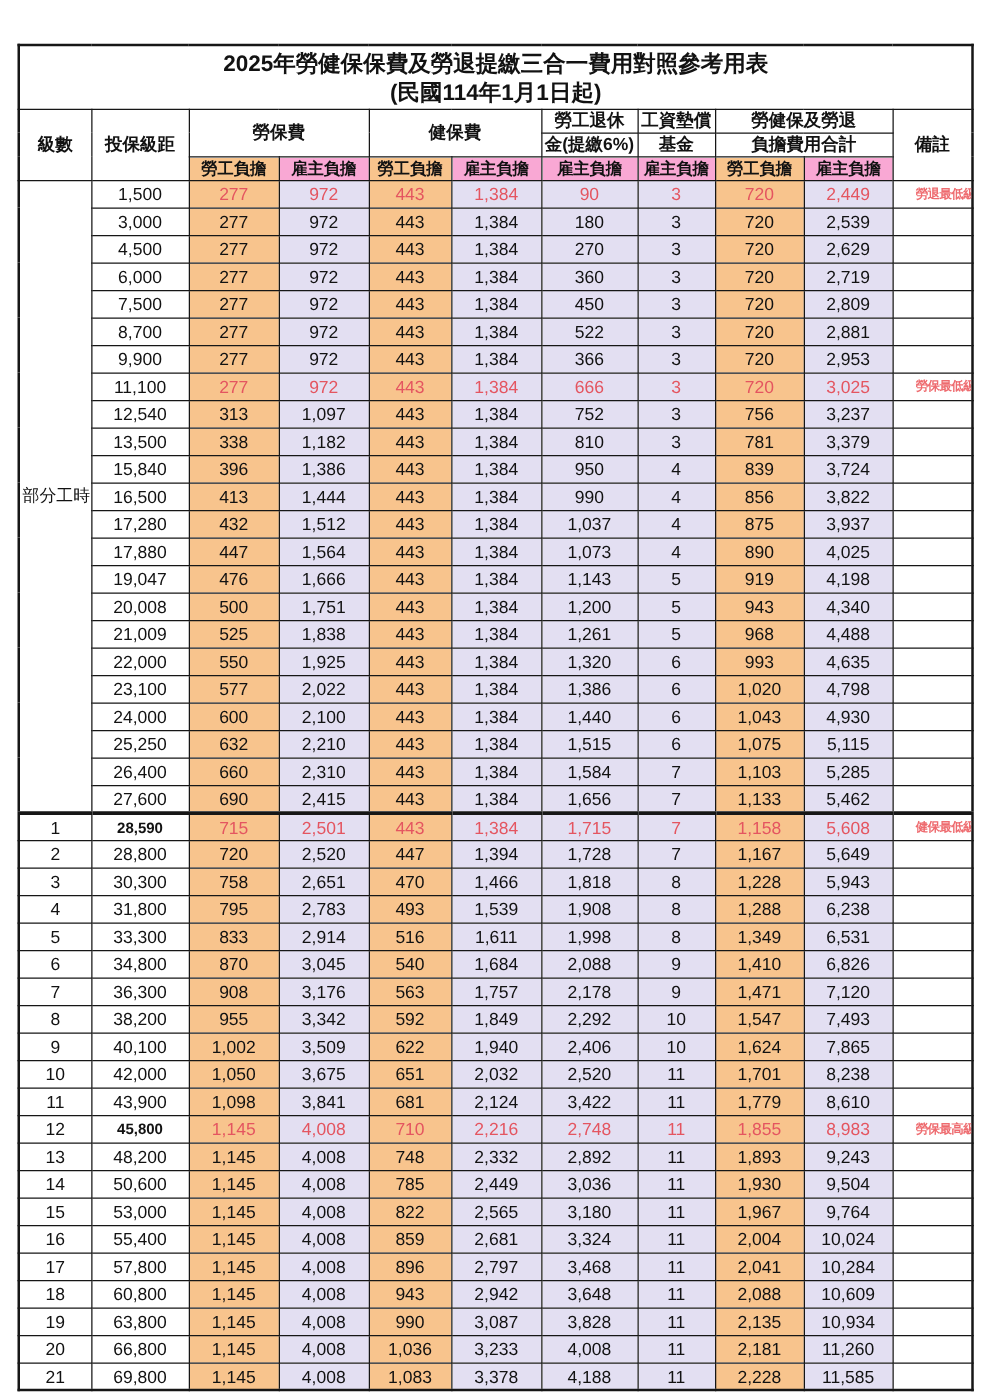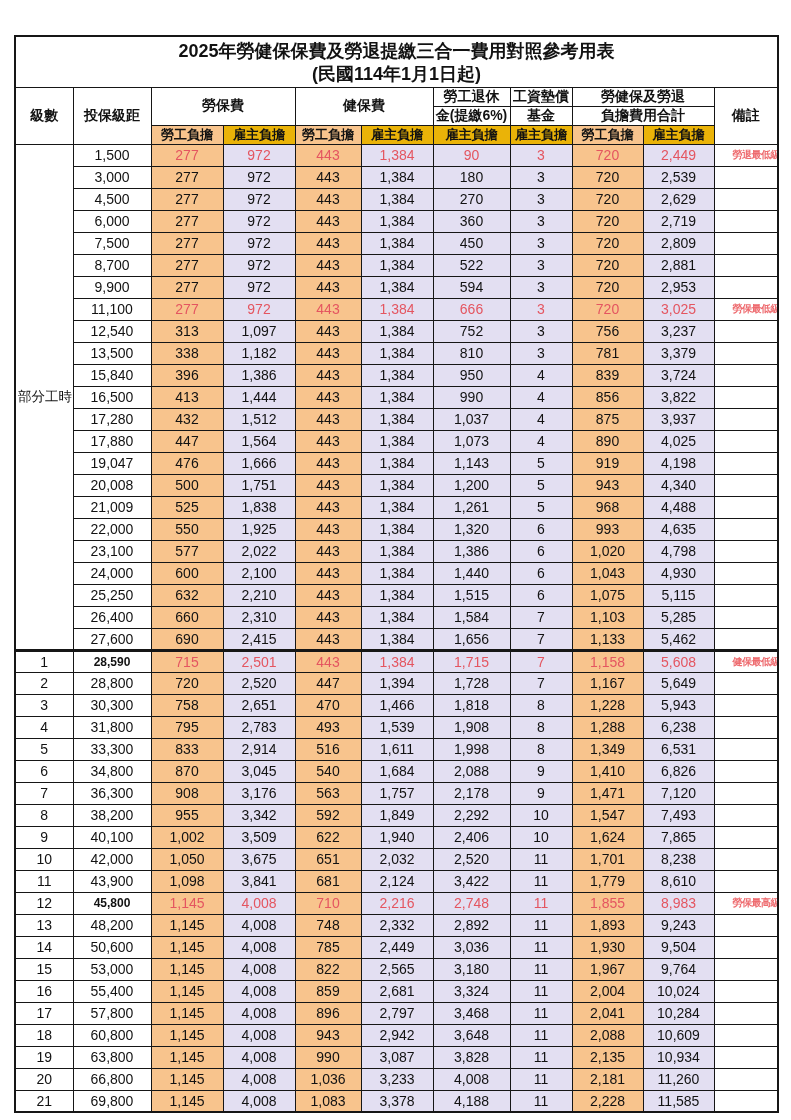--- a/index.html
+++ b/index.html
@@ -31,21 +31,21 @@
   .title-cell { height: 51px; background:#fff; border-bottom: 2px solid #161616; }
   .title-main { font-size: 18px; font-weight: 700; line-height: 1.45; }
   .title-sub  { font-size: 18px; font-weight: 700; line-height: 1.2; }
 
   
   thead th { font-weight: 700; background: #fff; }
   .h-group  { height: 19px; font-size: 14px; }
   .h-span2  { font-size: 14px; }
   .h-sub    { height: 19px; font-size: 13px; }
   .bg-emp   { background: #f8c48d; }
-  .bg-er    { background: #eab308; }
+  .bg-er    { background: #f9a8d4; }
 
   
   tbody td { height: 22px; font-size: 14px; font-weight: 400; background: #fff; }
   tbody td.emp { background: #f8c48d; }
   tbody td.er  { background: #e3dff2; }
   tbody td.remark-cell {
     font-size: 10px; color: #ee6b6f; font-weight: 700;
     letter-spacing: -0.5px; padding: 0 18px;
   }
   tbody tr.hl td.val { color: #e45560; }
@@ -179,21 +179,21 @@
           <td class="val emp">720</td>
           <td class="val er">2,881</td>
           <td class="remark-cell"></td>
         </tr>
         <tr>
           <td class="bracket">9,900</td>
           <td class="val emp">277</td>
           <td class="val er">972</td>
           <td class="val emp">443</td>
           <td class="val er">1,384</td>
-          <td class="val er">594</td>
+          <td class="val er">366</td>
           <td class="val er">3</td>
           <td class="val emp">720</td>
           <td class="val er">2,953</td>
           <td class="remark-cell"></td>
         </tr>
         <tr class="hl">
           <td class="bracket">11,100</td>
           <td class="val emp">277</td>
           <td class="val er">972</td>
           <td class="val emp">443</td>

